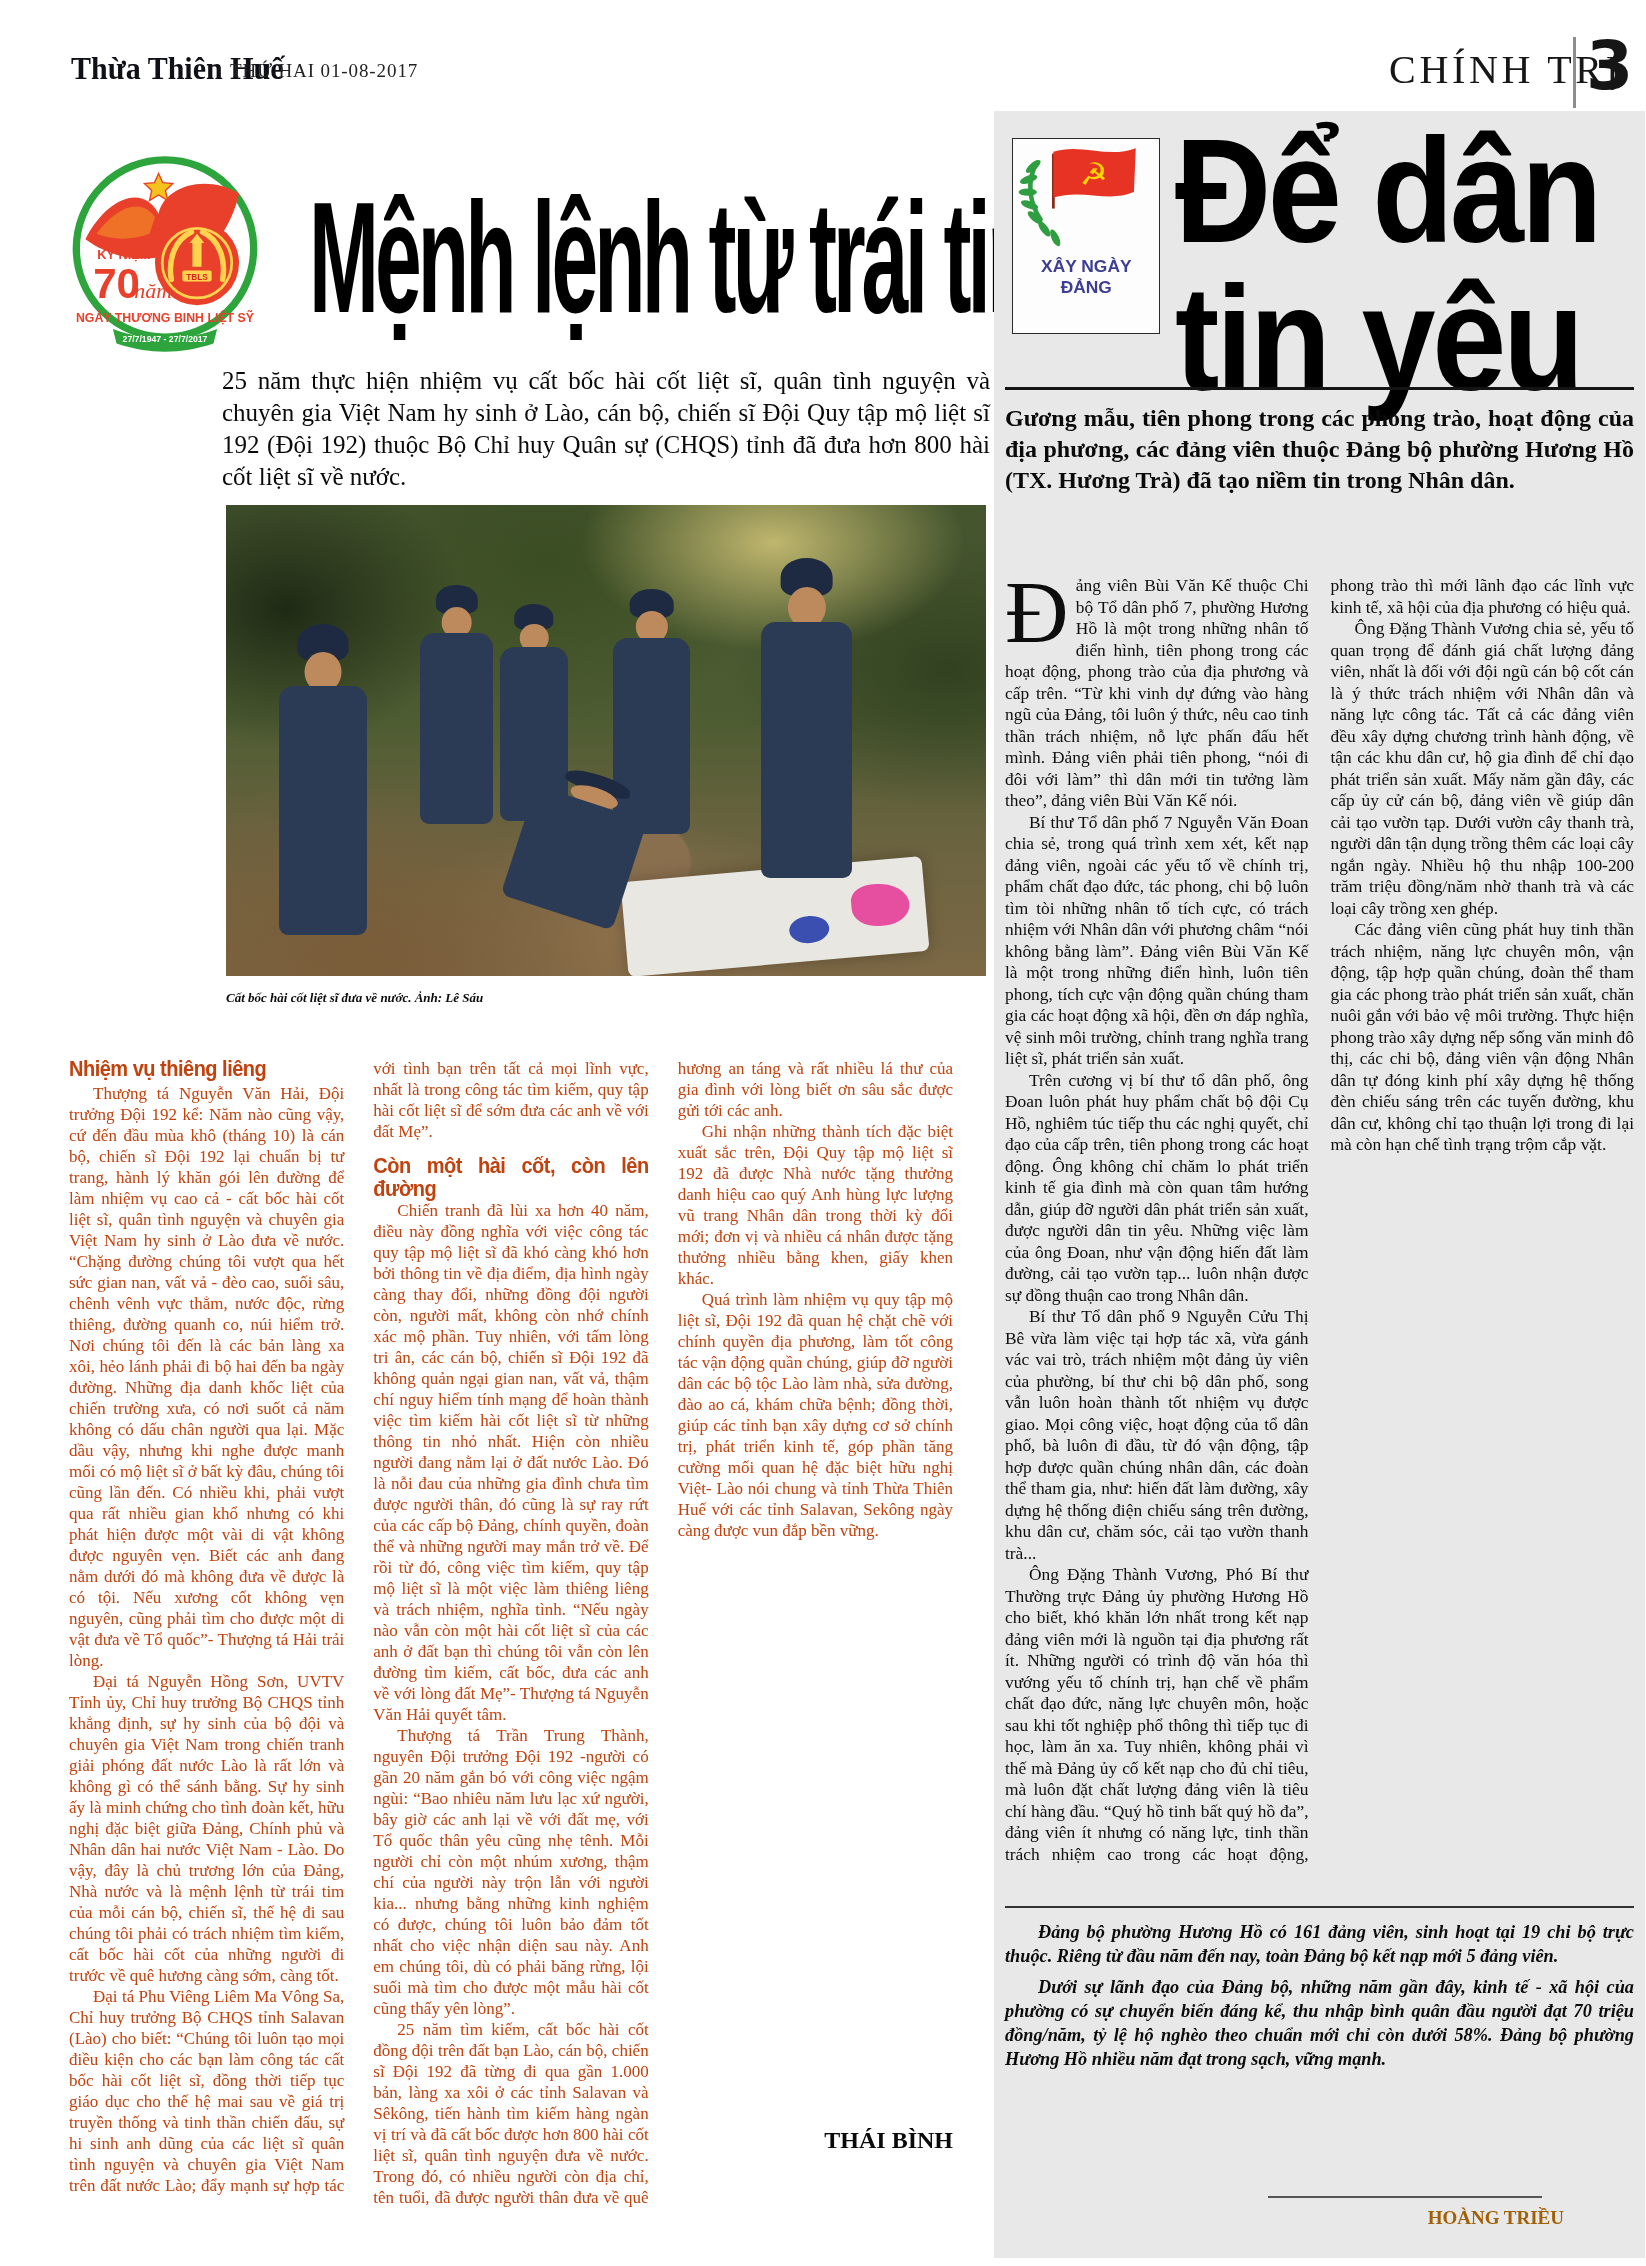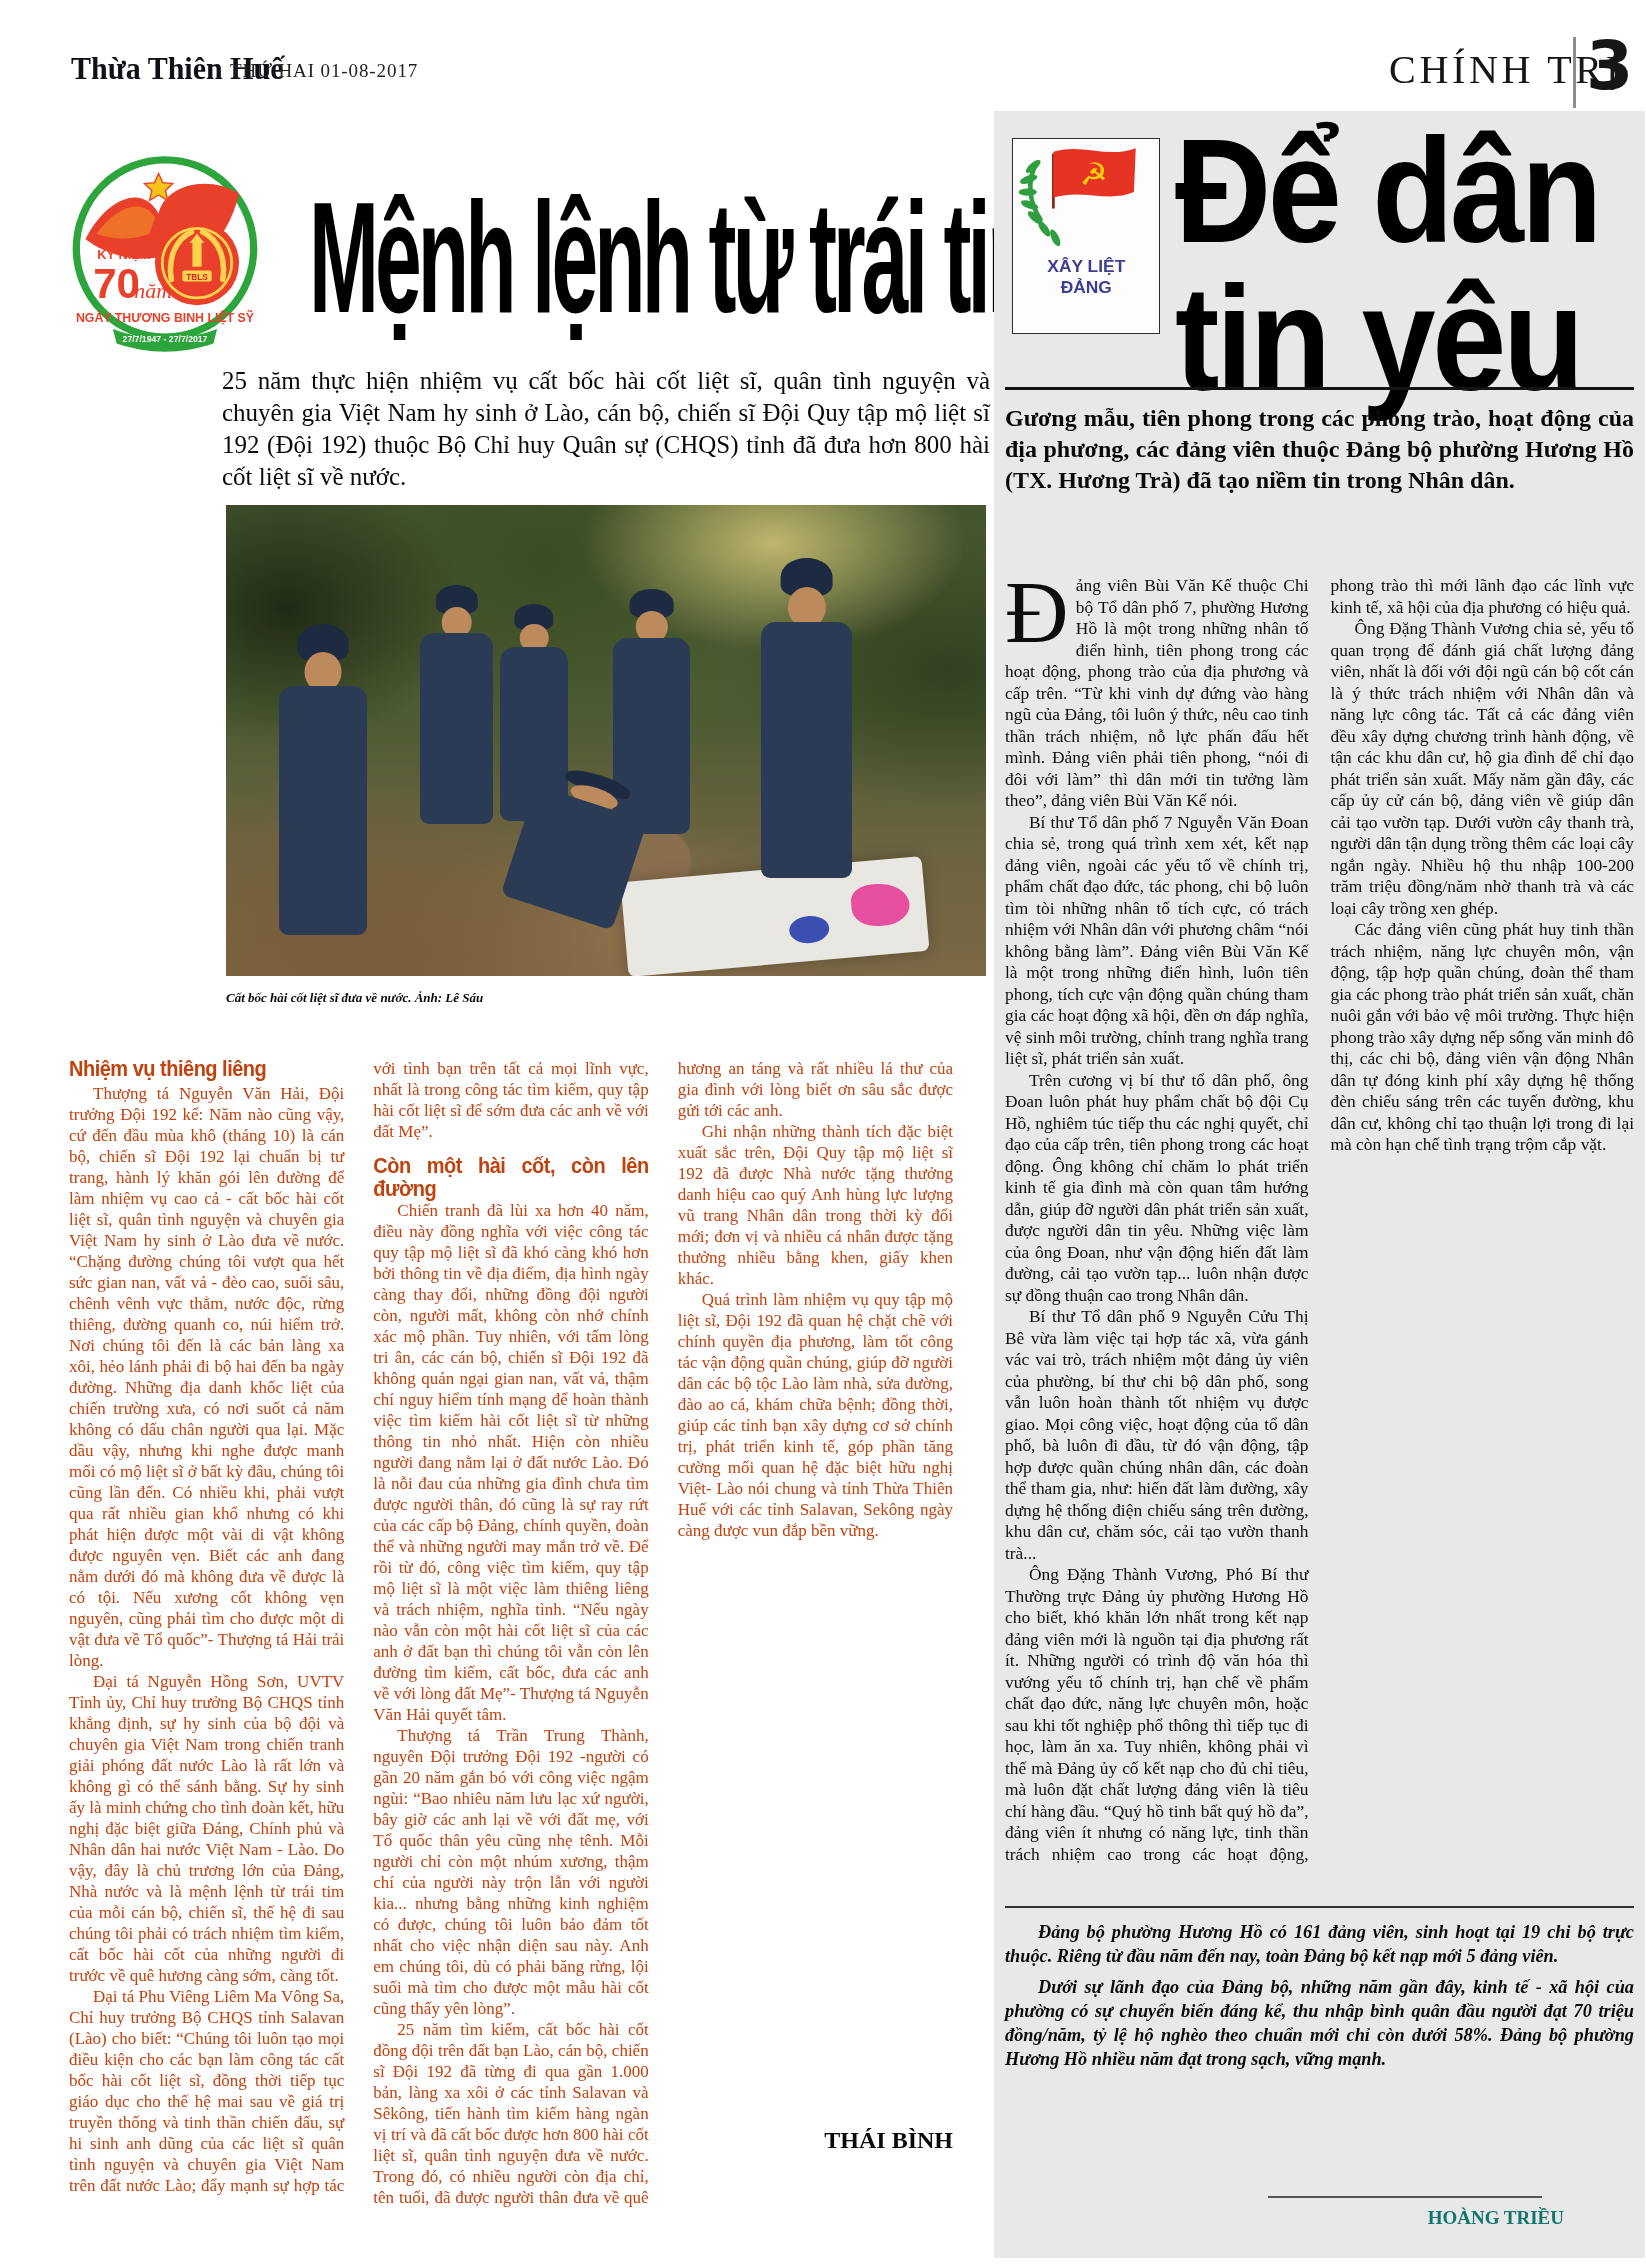--- a/index.html
+++ b/index.html
@@ -77,21 +77,21 @@
   .side-body p{margin:0;text-indent:24px;}
   .side-body p.first{text-indent:0;}
   .dropcap{float:left;font-size:88px;line-height:68px;font-weight:normal;
     padding:3.7px 7.3px 0 0;font-family:"Liberation Serif",serif;}
   .side-rule2{position:absolute;left:11px;top:1795px;width:629px;height:1.8px;background:#333;}
   .infobox{position:absolute;left:11px;top:1809px;width:629px;font-weight:bold;font-style:italic;
     font-size:18.3px;line-height:24px;text-align:justify;color:#0a0a0a;}
   .infobox p{margin:0 0 7.3px 0;text-indent:33px;}
   .side-rule3{position:absolute;left:274px;top:2085px;width:274px;height:1.8px;background:#555;}
   .side-author{position:absolute;left:11px;top:2096px;width:559px;text-align:right;
-    font-weight:bold;font-size:19px;color:#0f766e;}
+    font-weight:bold;font-size:19px;color:#a16207;}
 </style>
 </head>
 <body>
 
 <div class="page">
 
   <div class="masthead">Thừa Thiên Huế</div>
   <div class="pubdate">THỨ HAI  01-08-2017</div>
   <div class="section-title">CHÍNH TRỊ</div>
   <div class="header-divider"></div>
@@ -189,21 +189,21 @@
           <ellipse cx="18" cy="72" rx="10" ry="4" transform="rotate(20 18 72)"></ellipse>
           <ellipse cx="24" cy="86" rx="10" ry="4" transform="rotate(40 24 86)"></ellipse>
           <ellipse cx="34" cy="98" rx="10" ry="4" transform="rotate(55 34 98)"></ellipse>
           <ellipse cx="46" cy="108" rx="10" ry="4" transform="rotate(65 46 108)"></ellipse>
         </g>
         <line x1="44" y1="16" x2="44" y2="76" stroke="#8a2a1a" stroke-width="3"></line>
         <path d="M44,14 C74,4 104,22 134,10 L132,58 C104,70 76,54 44,64 Z" fill="#e63324"></path>
         <text x="88" y="50" font-family="DejaVu Sans, sans-serif" font-size="34" fill="#ffd400" text-anchor="middle">☭</text>
       </svg>
       <div class="logo-caption">
-        <div>XÂY LIỆT</div>
+        <div>XÂY NGÀY</div>
         <div>ĐẢNG</div>
       </div>
     </div>
 
     <div class="side-title" style="left:181px;top:5.5px;">Để dân</div>
     <div class="side-title" style="left:181px;top:154px;">tin yêu</div>
 
     <div class="side-rule"></div>
     <div class="side-lead">Gương mẫu, tiên phong trong các phong trào, hoạt động của địa phương,  các đảng viên thuộc Đảng bộ phường Hương Hồ (TX. Hương Trà) đã tạo niềm tin trong Nhân dân.</div>
 

